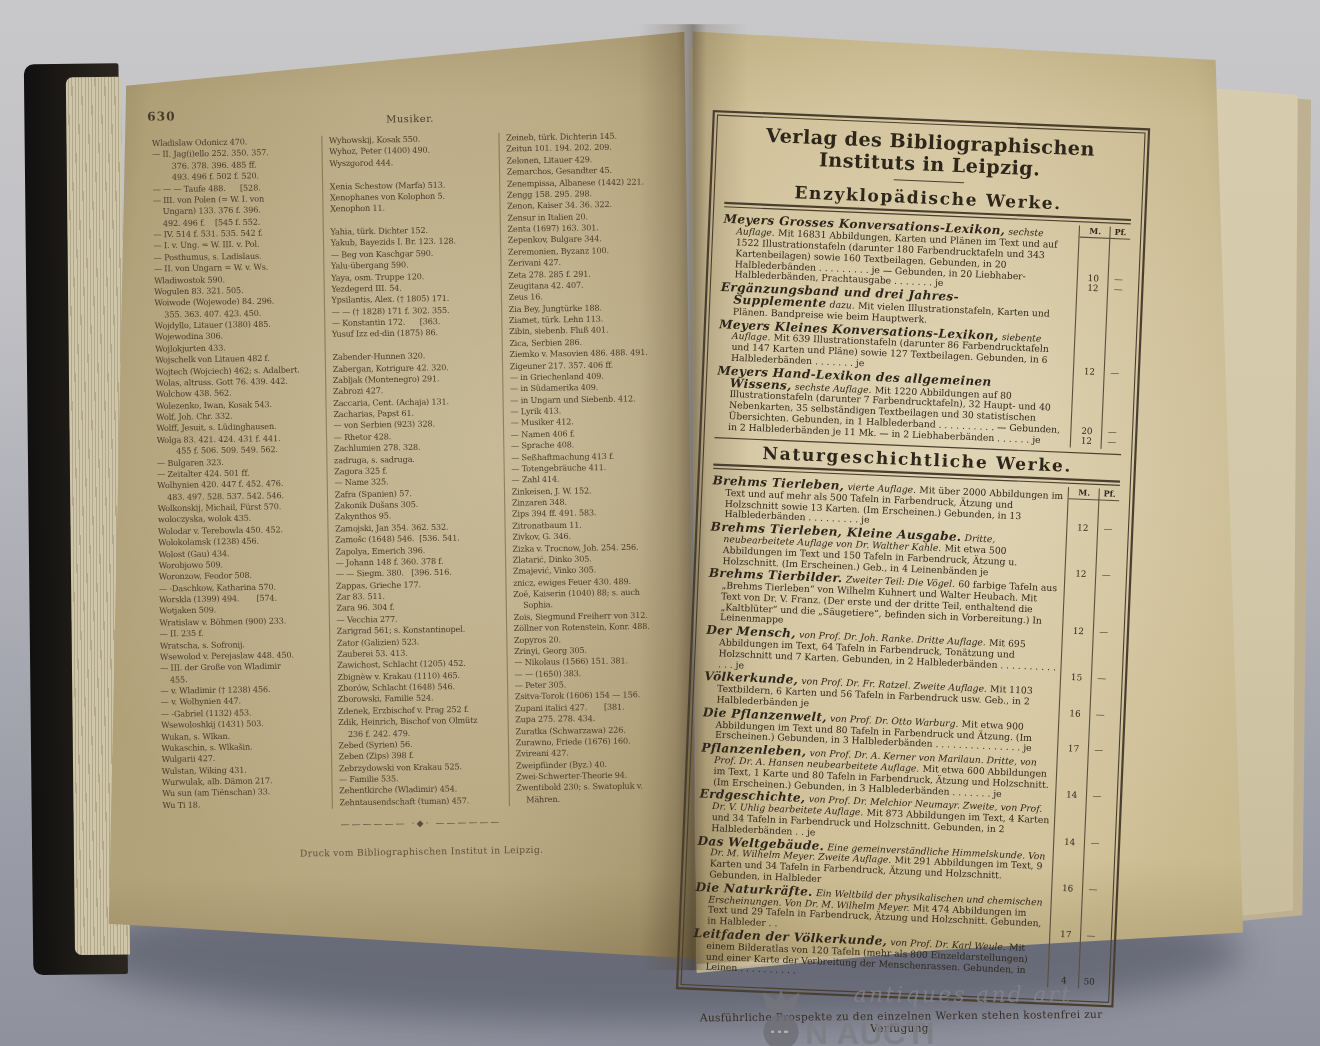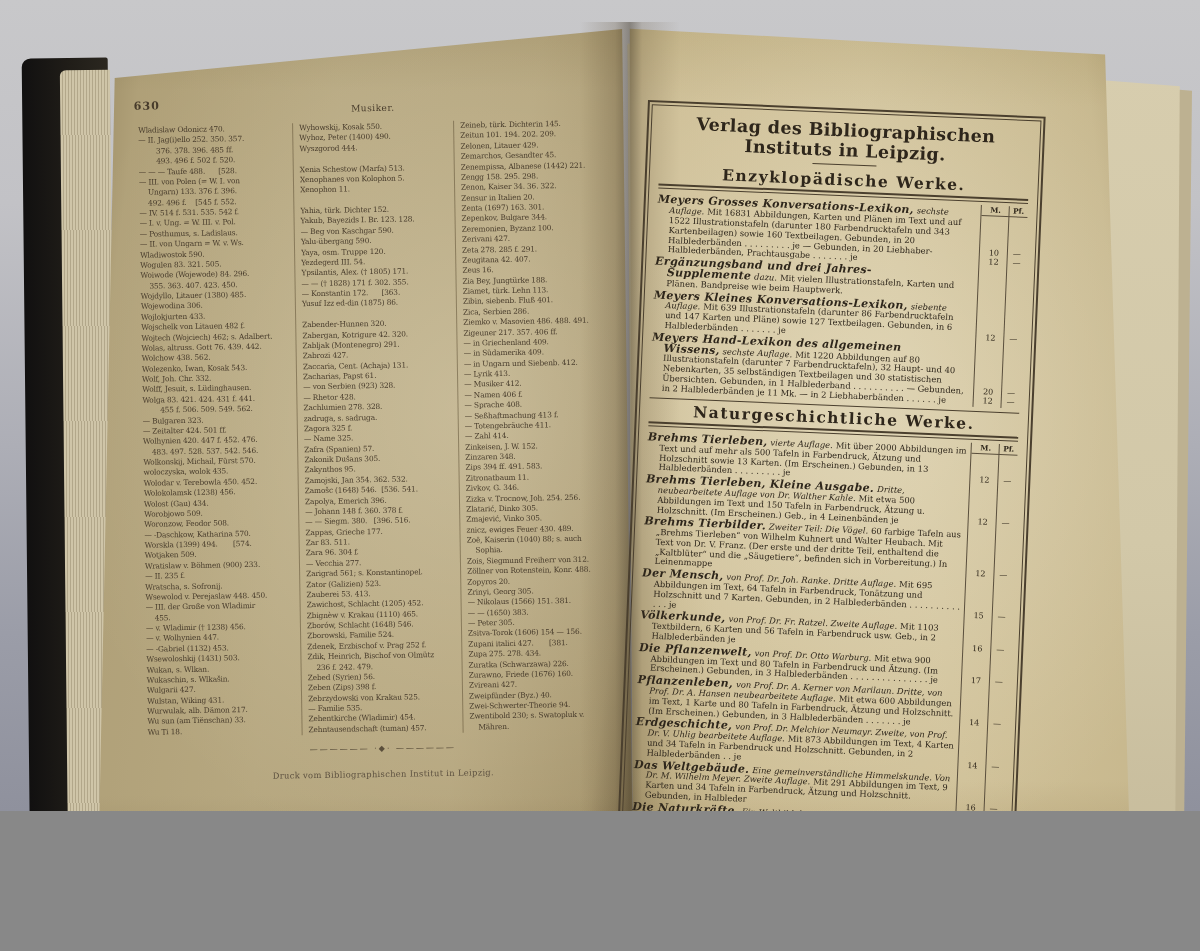--- a/index.html
+++ b/index.html
@@ -1,16 +1,16 @@
 <!DOCTYPE html>
 <html><head>
 <meta charset="utf-8">
 <style>
   html,body{margin:0;padding:0;background:#888;}
-  .photo{position:relative;width:1200px;height:811px;overflow:hidden;
+  .photo{position:relative;width:1200px;height:951px;overflow:hidden;
     background:linear-gradient(180deg,#c8c8ca 0%,#c2c2c6 25%,#adaeb6 55%,#9b9da8 78%,#8f919d 100%);
     font-family:"DejaVu Serif",serif;}
   
   .book-shadow{position:absolute;left:70px;top:800px;width:1060px;height:130px;border-radius:50%;
     background:rgba(35,36,52,.38);filter:blur(16px);}
   .book-cover{position:absolute;left:26px;top:58px;width:86px;height:828px;border-radius:9px 2px 2px 9px;
     background:linear-gradient(90deg,#111010,#201d18 55%,#2b2720);transform:rotate(-.6deg);}
   .page-edges-left{position:absolute;left:64px;top:70px;width:50px;height:798px;border-radius:6px 0 0 6px;
     background:repeating-linear-gradient(90deg,#cfc5a8 0 2px,#b2a78a 2px 3px);transform:rotate(-.6deg);}
   .page-stack-right-2{position:absolute;left:622px;top:26px;width:570px;height:862px;

